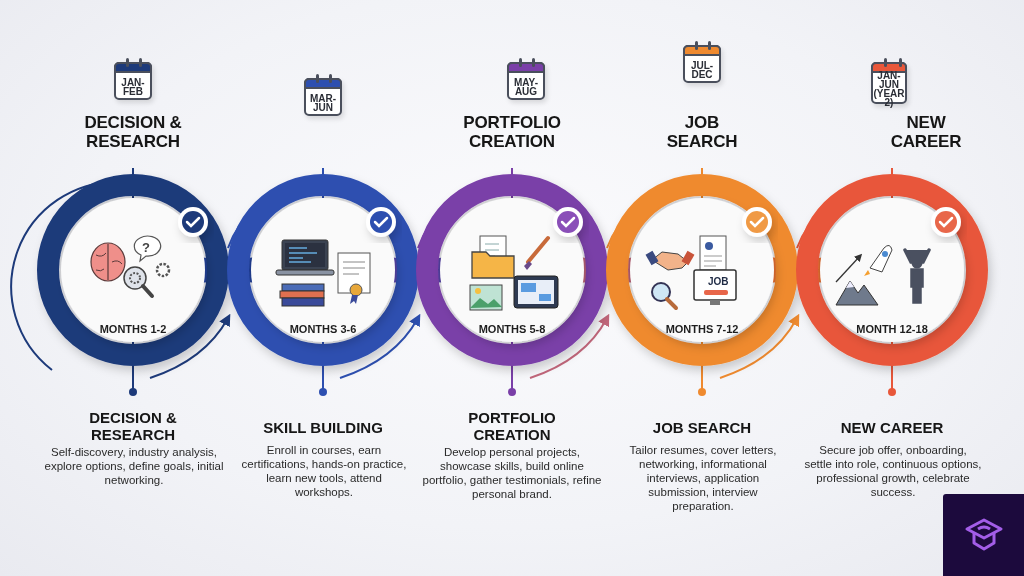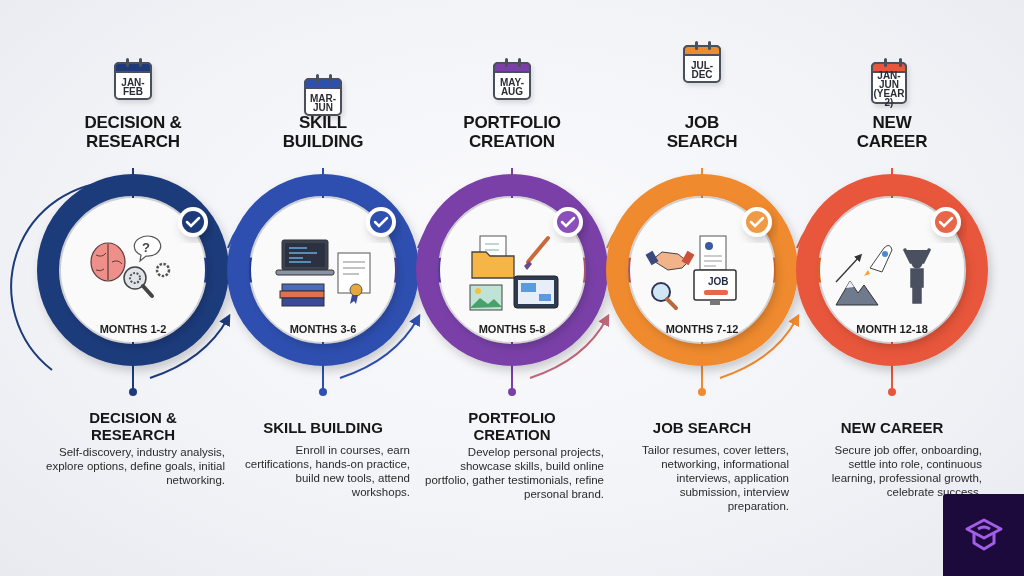--- a/index.html
+++ b/index.html
@@ -9,21 +9,21 @@
   #stage{position:absolute;left:0;top:0;width:1024px;height:576px;}
   .cal{position:absolute;width:38px;height:38px;border:2px solid #4a4f5c;border-radius:5px;background:#fff;box-sizing:border-box;
     box-shadow:2px 3px 5px rgba(0,0,0,.12);}
   .cal .bar{position:absolute;left:-2px;top:-2px;right:-2px;height:11px;border-radius:5px 5px 0 0;border:2px solid #4a4f5c;box-sizing:border-box;}
   .cal .ring{position:absolute;top:-6px;width:3px;height:9px;border-radius:2px;background:#4a4f5c;}
   .cal .txt{position:absolute;left:0;right:0;top:11px;bottom:0;display:flex;align-items:center;justify-content:center;
     font-size:10px;font-weight:bold;color:#2a2d35;text-align:center;line-height:9px;white-space:pre-line;}
   .top-title{position:absolute;width:170px;text-align:center;font-weight:bold;font-size:17px;line-height:19px;
     letter-spacing:-.2px;white-space:pre-line;color:#161616;}
   .btm-title{position:absolute;width:190px;text-align:center;font-weight:bold;font-size:15px;line-height:17px;white-space:pre-line;color:#161616;}
-  .desc{position:absolute;width:190px;text-align:right;font-size:11.5px;line-height:14px;color:#2a2a2a;}
+  .desc{position:absolute;width:190px;text-align:center;font-size:11.5px;line-height:14px;color:#2a2a2a;}
   .months{font-family:"Liberation Sans", sans-serif;font-weight:bold;font-size:11px;fill:#1e1e1e;}
   .logo{position:absolute;left:943px;top:494px;width:81px;height:82px;background:#1c0a3d;border-radius:3px 0 0 0;
     display:flex;align-items:center;justify-content:center;}
 </style>
 </head>
 <body>
 
 <div id="stage">
   <svg width="1024" height="576" style="position:absolute;left:0;top:0">
     <defs>
@@ -197,21 +197,21 @@
       <div class="ring" style="left:10px"></div>
       <div class="ring" style="left:23px"></div>
     <div class="txt">JAN-FEB</div>
   </div>
   <div class="cal" style="left:304px;top:78px">
     <div class="bar" style="background:#2d4fb0"></div>
       <div class="ring" style="left:10px"></div>
       <div class="ring" style="left:23px"></div>
     <div class="txt">MAR-JUN</div>
   </div>
-  <div class="cal" style="left:493px;top:62px">
+  <div class="cal" style="left:507px;top:62px">
     <div class="bar" style="background:#7a3fa8"></div>
       <div class="ring" style="left:10px"></div>
       <div class="ring" style="left:23px"></div>
     <div class="txt">MAY-AUG</div>
   </div>
   <div class="cal" style="left:683px;top:45px">
     <div class="bar" style="background:#ef8a2f"></div>
       <div class="ring" style="left:10px"></div>
       <div class="ring" style="left:23px"></div>
     <div class="txt">JUL-DEC</div>
@@ -219,42 +219,40 @@
   <div class="cal" style="left:871px;top:62px;width:36px;height:42px">
     <div class="bar" style="background:#e8573a"></div>
       <div class="ring" style="left:11px"></div>
       <div class="ring" style="left:26px"></div>
     <div class="txt">JAN-JUN
 (YEAR 2)</div>
   </div>
 
   <div class="top-title" style="left:48px;top:113px">DECISION &amp;
 RESEARCH</div>
-  <div class="top-title" style="left:238px;top:113px">SKILL
-BUILDING</div>
   <div class="top-title" style="left:427px;top:113px">PORTFOLIO
 CREATION</div>
   <div class="top-title" style="left:617px;top:113px">JOB
 SEARCH</div>
-  <div class="top-title" style="left:807px;top:113px">NEW
+  <div class="top-title" style="left:841px;top:113px">NEW
 CAREER</div>
 
   <div class="btm-title" style="left:38px;top:409px">DECISION &amp;
 RESEARCH</div>
   <div class="btm-title" style="left:228px;top:419px">SKILL BUILDING</div>
   <div class="btm-title" style="left:417px;top:409px">PORTFOLIO
 CREATION</div>
   <div class="btm-title" style="left:607px;top:419px">JOB SEARCH</div>
   <div class="btm-title" style="left:797px;top:419px">NEW CAREER</div>
 
   <div class="desc" style="left:43px;top:445px;width:182px">Self-discovery, industry analysis, explore options, define goals, initial networking.</div>
-  <div class="desc" style="left:238px;top:443px;width:172px">Enroll in courses, earn certifications, hands-on practice, build new tools, attend workshops.</div>
+  <div class="desc" style="left:238px;top:443px;width:172px">Enroll in courses, earn certifications, hands-on practice, learn new tools, attend workshops.</div>
   <div class="desc" style="left:420px;top:445px;width:184px">Develop personal projects, showcase skills, build online portfolio, gather testimonials, refine personal brand.</div>
   <div class="desc" style="left:617px;top:443px;width:172px">Tailor resumes, cover letters, networking, informational interviews, application submission, interview preparation.</div>
-  <div class="desc" style="left:804px;top:443px;width:178px">Secure job offer, onboarding, settle into role, continuous learning, professional growth, celebrate success.</div>
+  <div class="desc" style="left:804px;top:443px;width:178px">Secure job offer, onboarding, settle into role, continuous options, professional growth, celebrate success.</div>
 
   <div class="logo">
     <svg width="40" height="36" viewBox="0 0 40 36">
       <path d="M20,3 L37,12 L20,21 L3,12 Z" fill="none" stroke="#a35ee8" stroke-width="3" stroke-linejoin="round"></path>
       <path d="M10,16 v10 l10,6 l10,-6 v-10" fill="none" stroke="#a35ee8" stroke-width="3" stroke-linejoin="round"></path>
       <path d="M14,12 q6,-4 12,0" fill="none" stroke="#a35ee8" stroke-width="3"></path>
     </svg>
   </div>
 </div>
 

